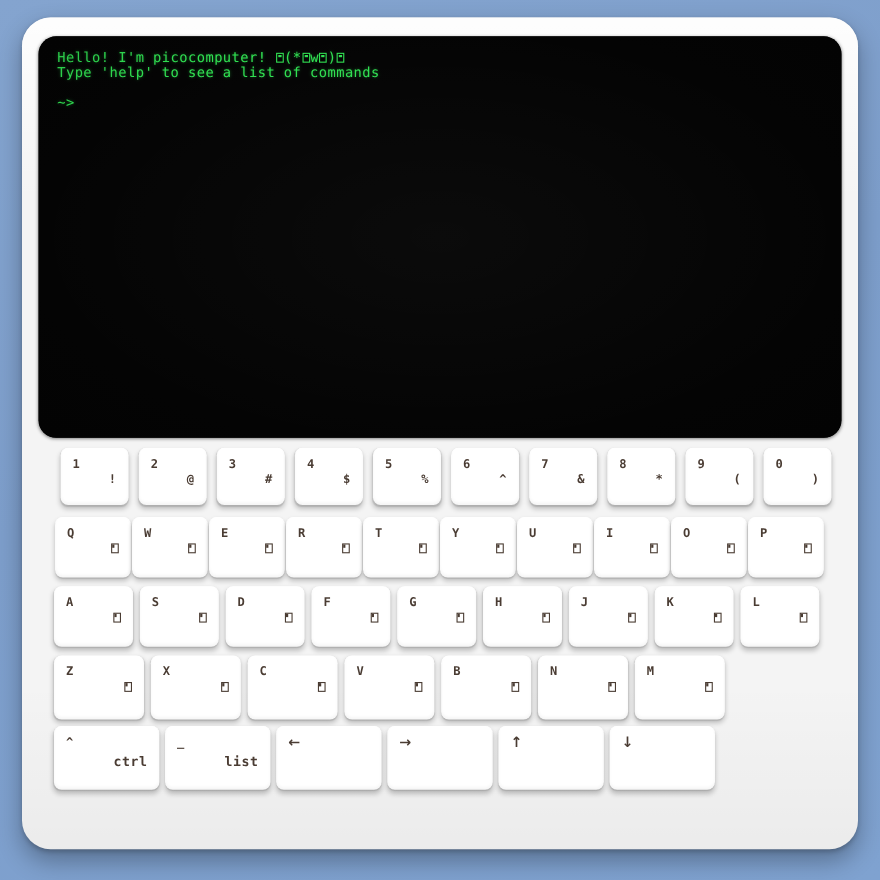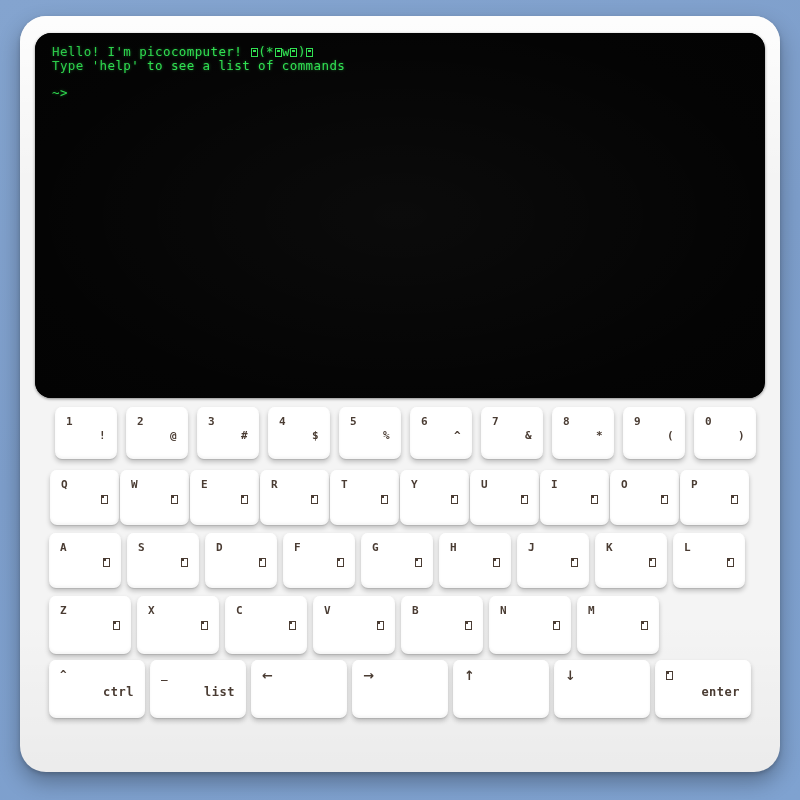--- a/index.html
+++ b/index.html
@@ -371,21 +371,17 @@
           </div>
           <div class="key">
             <span class="lbl-main"><span class="arrow-glyph">→</span></span>
           </div>
           <div class="key">
             <span class="lbl-main"><span class="arrow-glyph">↑</span></span>
           </div>
           <div class="key">
             <span class="lbl-main"><span class="arrow-glyph">↓</span></span>
           </div>
-          <div class="key">
-            <span class="lbl-main"><span class="tofu-k"></span></span>
-            <span class="lbl-sec wordy">enter</span>
-          </div>
         </div>
       </div>
 
   </div>
 </div>
 
 </body></html>

